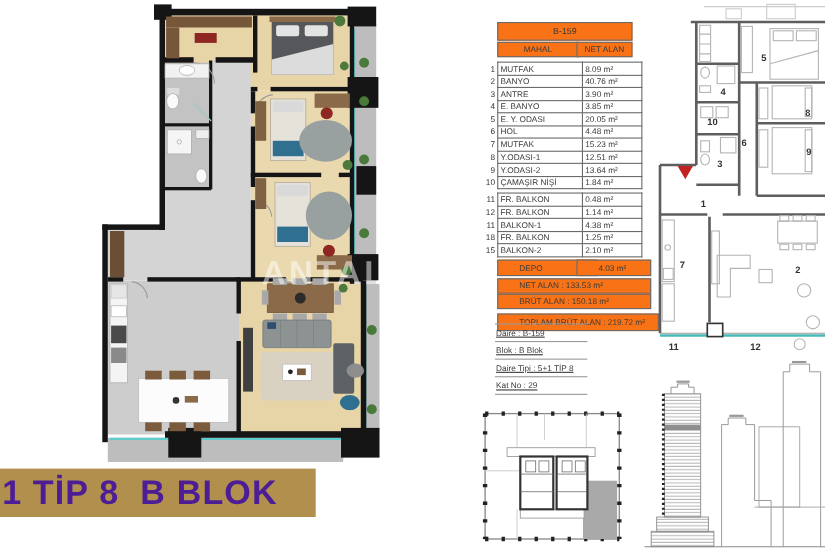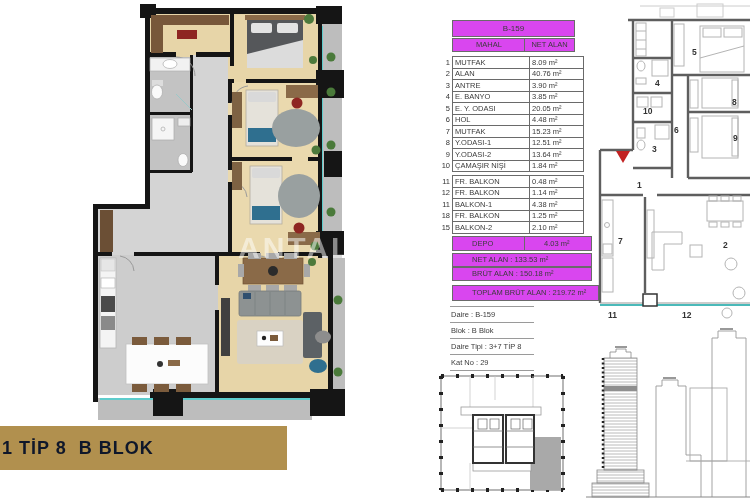--- a/index.html
+++ b/index.html
@@ -1,35 +1,35 @@
 <!DOCTYPE html>
 <html><head>
 <meta charset="utf-8">
 <style>
   html,body{margin:0;padding:0;background:#fff;}
   #root{position:relative;width:750px;height:500px;background:#fff;overflow:hidden;
         font-family:"Liberation Sans",sans-serif;color:#3b3b3b;}
   .abs{position:absolute;}
   
   .box{position:absolute;border:1px solid #6a6a6a;font-size:7.5px;line-height:1;
-       display:flex;align-items:center;background:#d946ef;white-space:nowrap;overflow:hidden;}
+       display:flex;align-items:center;background:#f97316;white-space:nowrap;overflow:hidden;}
   .box.ctr{justify-content:center;}
   .box.pad{padding-left:19px;}
   table.rt{position:absolute;border-collapse:collapse;table-layout:fixed;font-size:7.5px;}
   table.rt td{height:10.5px;padding:0 2px;line-height:1;border:1px solid #6a6a6a;
        white-space:nowrap;overflow:hidden;}
   table.rt td.no{border:none;text-align:right;width:12px;padding:0 2px 0 0;color:#333;}
   table.rt td.nm{width:72px;}
   table.rt td.ar{width:49px;}
-  .infolist{position:absolute;left:450px;top:306px;width:84px;font-size:7.5px;}
+  .infolist{position:absolute;left:450px;top:294px;width:84px;font-size:7.5px;text-decoration:underline;}
   .infolist div{padding:3px 0 3px 1px;border-bottom:1px solid #9a9a9a;white-space:nowrap;}
   .infolist div:first-child{border-top:1px solid #9a9a9a;}
   
   .banner{position:absolute;left:0;top:426px;width:287px;height:44px;background:#b1904e;
-       color:#0f172a;font-size:18px;font-weight:bold;letter-spacing:1px;
+       color:#4c1d95;font-size:31px;font-weight:bold;letter-spacing:1px;
        display:flex;align-items:center;padding-left:2px;box-sizing:border-box;white-space:pre;}
 </style>
 </head>
 <body>
 
 <div id="root">
 
   <svg class="abs" style="left:85px;top:3px" width="262" height="425" viewBox="85 3 262 425">
 
     <g>
@@ -212,21 +212,21 @@
 
     <table class="rt" style="left:438px;top:56px">
       <tbody>
           <tr>
             <td class="no">1</td>
             <td class="nm">MUTFAK</td>
             <td class="ar">8.09 m²</td>
           </tr>
       <tr>
             <td class="no">2</td>
-            <td class="nm">ALAN</td>
+            <td class="nm">BANYO</td>
             <td class="ar">40.76 m²</td>
           </tr>
       <tr>
             <td class="no">3</td>
             <td class="nm">ANTRE</td>
             <td class="ar">3.90 m²</td>
           </tr>
       <tr>
             <td class="no">4</td>
             <td class="nm">E. BANYO</td>
@@ -298,21 +298,21 @@
     <div class="box pad" style="left:452px;top:236px;width:70px;height:13px">DEPO</div>
     <div class="box pad" style="left:524px;top:236px;width:47px;height:13px">4.03 m²</div>
 
     <div class="box pad" style="left:452px;top:253px;width:119px;height:12px">NET ALAN : 133.53 m²</div>
     <div class="box pad" style="left:452px;top:267px;width:119px;height:12px">BRÜT ALAN : 150.18 m²</div>
     <div class="box pad" style="left:452px;top:285px;width:126px;height:14px">TOPLAM BRÜT ALAN : 219.72 m²</div>
 
     <div class="infolist">
       <div>Daire : B-159</div>
       <div>Blok : B Blok</div>
-      <div>Daire Tipi : 3+7 TİP 8</div>
+      <div>Daire Tipi : 5+1 TİP 8</div>
       <div>Kat No : 29</div>
     </div>
   </div>
 
   <svg class="abs" style="left:595px;top:0" width="155" height="330" viewBox="595 0 155 330">
     <g stroke="#cccccc" stroke-width="1" fill="none">
       <line x1="640" y1="6" x2="750" y2="6"></line>
       <rect x="660" y="8" width="14" height="9"></rect>
       <rect x="697" y="4" width="26" height="13"></rect>
     </g>

